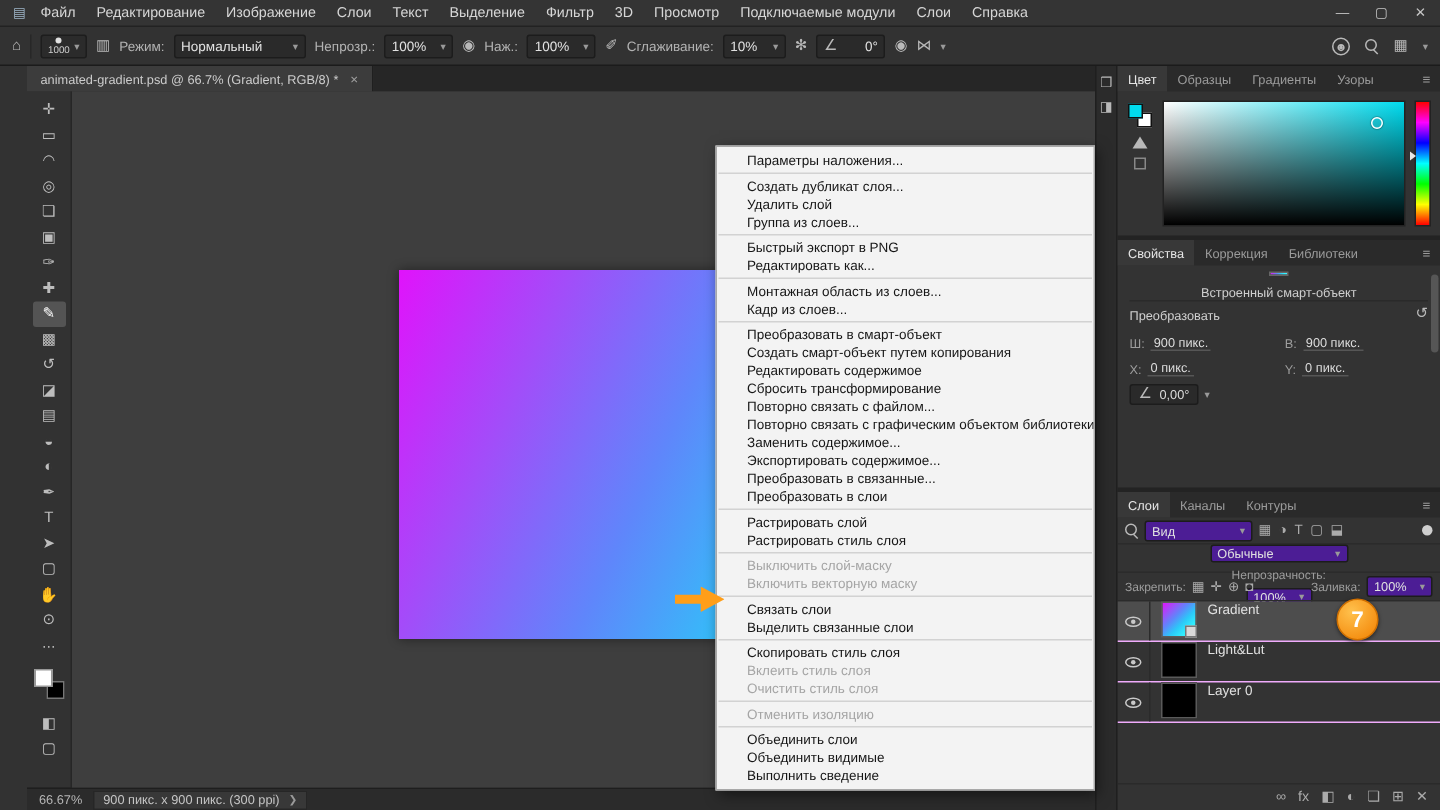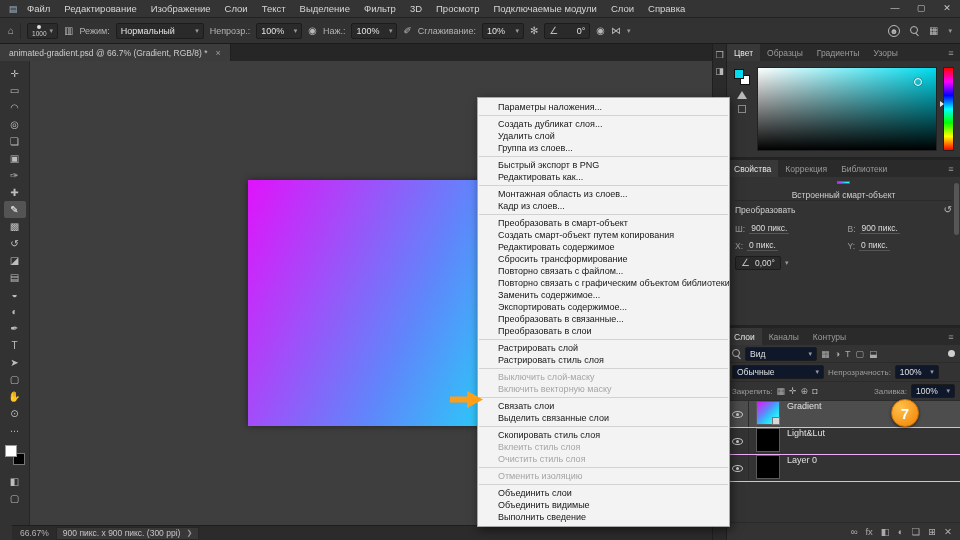--- a/index.html
+++ b/index.html
@@ -26,40 +26,40 @@
   .ob-label { color:#b3b3b3; }
   .ob-select { background:#2a2a2a; border:1px solid #1c1c1c; border-radius:2px; height:16px; display:flex; align-items:center; justify-content:space-between; padding:0 4px; gap:5px; color:#e2e2e2; }
   .dd { color:#9a9a9a; font-size:7px; }
   .ob-right { margin-left:auto; display:flex; align-items:center; gap:10px; }
   .search-icon { position:relative; width:9px; height:9px; display:inline-block; }
   .search-icon::before { content:""; position:absolute; left:0; top:0; width:6px; height:6px; border:1.2px solid #b9b9b9; border-radius:50%; }
   .search-icon::after { content:""; position:absolute; right:0; bottom:0; width:4px; height:1.2px; background:#b9b9b9; transform:rotate(45deg); }
   .avatar { width:12px; height:12px; border:1px solid #b9b9b9; border-radius:50%; text-align:center; line-height:11px; font-size:8px; color:#b9b9b9; }
 
   
-  .main { display:flex; height:496px; }
+  .main { display:flex; height:496px;padding-left:18px; }
   .left-col { width:712px; display:flex; flex-direction:column; }
   .tabstrip { height:17px; background:#262626; display:flex; align-items:flex-end; }
   .doc-tab { height:17px; background:#3c3c3c; display:flex; align-items:center; gap:8px; padding:0 9px; font-size:8.5px; color:#cccccc; border-right:1px solid #1f1f1f; }
   .tab-close { color:#9e9e9e; font-size:9px; }
   .workspace { flex:1; display:flex; }
 
   .toolbar { width:30px; background:#323232; border-right:1px solid #262626; display:flex; flex-direction:column; align-items:center; padding-top:4px; }
   .tool { width:22px; height:17px; display:flex; align-items:center; justify-content:center; font-size:10px; color:#bdbdbd; border-radius:2px; }
   .tool.selected { background:#545454; color:#ffffff; }
   .tool-more { color:#bdbdbd; font-size:9px; margin:4px 0 6px; }
   .swatches { position:relative; width:20px; height:20px; margin:3px 0 8px; }
   .swatches .fg { position:absolute; left:0; top:0; width:12px; height:12px; background:#fff; border:1px solid #999; z-index:1; }
   .swatches .bg { position:absolute; right:0; bottom:0; width:12px; height:12px; background:#000; border:1px solid #777; }
   .tb-extra { color:#bdbdbd; font-size:10px; margin:3px 0; }
 
   .canvas { flex:1; background:#3e3e3e; position:relative; overflow:hidden; }
   .artwork { position:absolute; left:218px; top:119px; right:0; height:246px; box-shadow:0 0 7px rgba(0,0,0,.45); }
 
-  .statusbar { height:15px; background:#2b2b2b; border-top:1px solid #1e1e1e; display:flex; align-items:center; gap:7px; padding-left:8px; font-size:8.5px; color:#b5b5b5;margin-left:12px; }
+  .statusbar { height:15px; background:#2b2b2b; border-top:1px solid #1e1e1e; display:flex; align-items:center; gap:7px; padding-left:8px; font-size:8.5px; color:#b5b5b5; }
   .status-box { background:#383838; border:1px solid #262626; height:13px; display:flex; align-items:center; gap:6px; padding:0 6px; color:#c5c5c5; }
   .status-chевron { font-size:7px; }
 
   
   .collapse-strip { width:15px; background:#2b2b2b; border-left:1px solid #1f1f1f; border-right:1px solid #1f1f1f; display:flex; flex-direction:column; align-items:center; gap:7px; padding-top:7px; }
   .collapse-strip .icon { font-size:9px; }
 
   
   .panels { flex:1; background:#232323; display:flex; flex-direction:column; gap:3px; overflow:hidden; }
   .panel { background:#333333; display:flex; flex-direction:column; }
@@ -94,23 +94,23 @@
   .prop-value { color:#dcdcdc; border-bottom:1px solid #565656; padding:0 2px; }
   .angle-row { display:flex; align-items:center; gap:4px; height:16px; margin-top:2px; }
   .angle-box { background:#2a2a2a; border:1px solid #1c1c1c; border-radius:2px; padding:0 5px; height:14px; display:flex; align-items:center; gap:5px; color:#dcdcdc; }
   .psb-name { margin-top:24px; color:#c2c2c2; }
   .prop-scrollbar { position:absolute; right:1px; top:6px; width:5px; height:52px; background:#565656; border-radius:3px; }
 
   
   .layers-panel { flex:1; }
   .lp-row { display:flex; align-items:center; gap:4px; padding:0 5px; border-bottom:1px solid #2b2b2b; }
   .filter-row { height:18px; }
-  .blend-row { height:19px; }
+  .blend-row { height:19px;flex-direction:column; }
   .lock-row { height:19px; font-size:8px; }
-  .lp-select { background:#0f172a; border:1px solid #1c1c1c; border-radius:2px; height:14px; display:flex; align-items:center; justify-content:space-between; gap:5px; padding:0 4px; color:#e0e0e0; font-size:8.5px; }
+  .lp-select { background:#4c1d95; border:1px solid #1c1c1c; border-radius:2px; height:14px; display:flex; align-items:center; justify-content:space-between; gap:5px; padding:0 4px; color:#e0e0e0; font-size:8.5px; }
   .licon { color:#ababab; font-size:9px; }
   .lp-label { color:#9d9d9d; font-size:8px; white-space:nowrap; }
   .toggle-dot { width:7px; height:7px; border-radius:50%; background:#cfcfcf; margin-left:auto; }
   .layers-list { flex:1; }
   .layer-row { height:27px; display:flex; border-bottom:1px solid #f0abfc; }
   .layer-row.selected { background:#4d4d4d; }
   .eye-cell { width:22px; height:100%; border-right:1px solid #2b2b2b; display:flex; align-items:center; justify-content:center; }
   .eye { width:11px; height:7px; border:1px solid #c9c9c9; border-radius:50% / 50%; position:relative; }
   .eye::after { content:""; position:absolute; left:3px; top:1.5px; width:3px; height:3px; border-radius:50%; background:#c9c9c9; }
   .thumb { width:24px; height:24px; margin:0 7px 0 7px; border:1px solid #5a5a5a; position:relative; }

